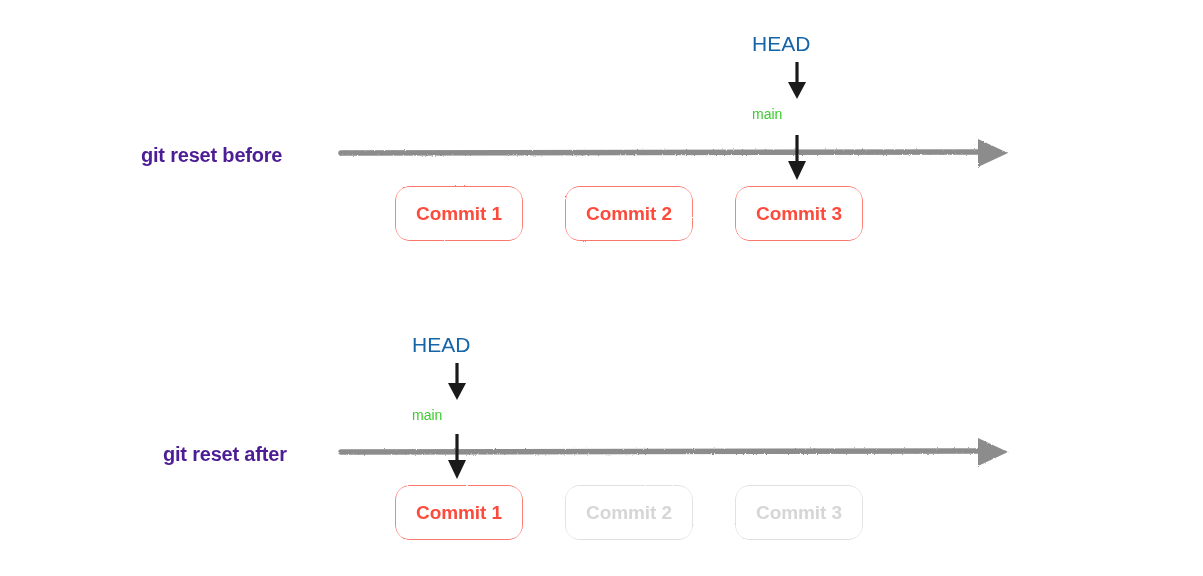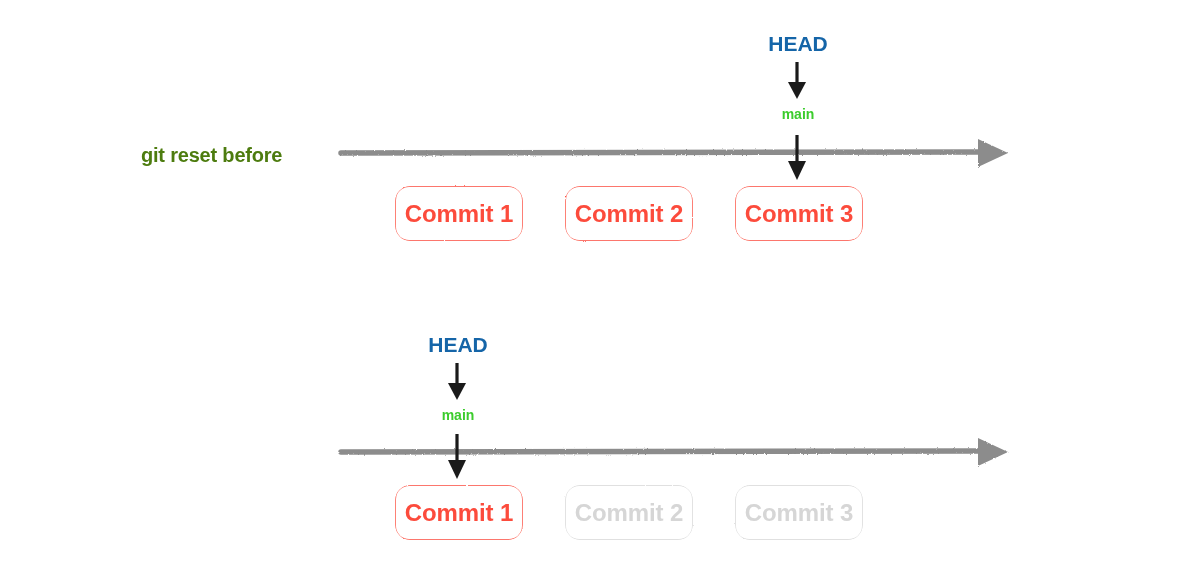--- a/index.html
+++ b/index.html
@@ -25,33 +25,33 @@
     top: 0;
     width: 1203px;
     height: 576px;
   }
 
   
   .row-label {
     position: absolute;
     font-weight: bold;
     font-size: 20px;
-    color: #4d7c0f;
+    color: #4c1d95;
     white-space: nowrap;
     letter-spacing: -0.2px;
   }
   .row-label.before { left: 141px; top: 144px; }
   .row-label.after  { left: 163px; top: 443px; }
 
   
   .ptr-label {
     position: absolute;
-    font-weight: bold;
+    font-weight: normal;
     white-space: nowrap;
-    text-align: center;
+    text-align: left;
   }
   .ptr-label.head {
     font-size: 21px;
     color: #1565a8;
   }
   .ptr-label.main {
     font-size: 14px;
     color: #3ccc2d;
   }
   .head-top  { left: 752px; top: 32px;  width: 92px; }
@@ -61,21 +61,21 @@
 
   
   .commit {
     position: absolute;
     width: 126px;
     height: 53px;
     border-radius: 13px;
     display: flex;
     align-items: center;
     justify-content: center;
-    font-size: 24px;
+    font-size: 19px;
     font-weight: bold;
     letter-spacing: -0.1px;
     background: #ffffff;
     box-sizing: border-box;
   }
   .commit.active {
     color: #fc4b3c;
   }
   .commit.faded {
     color: #d6d6d6;
@@ -143,20 +143,21 @@
       <rect x="567" y="188" width="124" height="51" rx="13" stroke="#fc4b3c"></rect>
       <rect x="737" y="188" width="124" height="51" rx="13" stroke="#fc4b3c"></rect>
       <rect x="397" y="487" width="124" height="51" rx="13" stroke="#fc4b3c"></rect>
       <rect x="567" y="487" width="124" height="51" rx="13" stroke="#d6d6d6"></rect>
       <rect x="737" y="487" width="124" height="51" rx="13" stroke="#d6d6d6"></rect>
     </g>
   </svg>
 
   <div class="row-label before">git reset before</div>
 
+  <div class="row-label after">git reset after</div>
 
   <div class="ptr-label head head-top">HEAD</div>
 
   <div class="ptr-label main main-top">main</div>
 
   <div class="ptr-label head head-bot">HEAD</div>
 
   <div class="ptr-label main main-bot">main</div>
 
   <div class="commit active c1-top">

